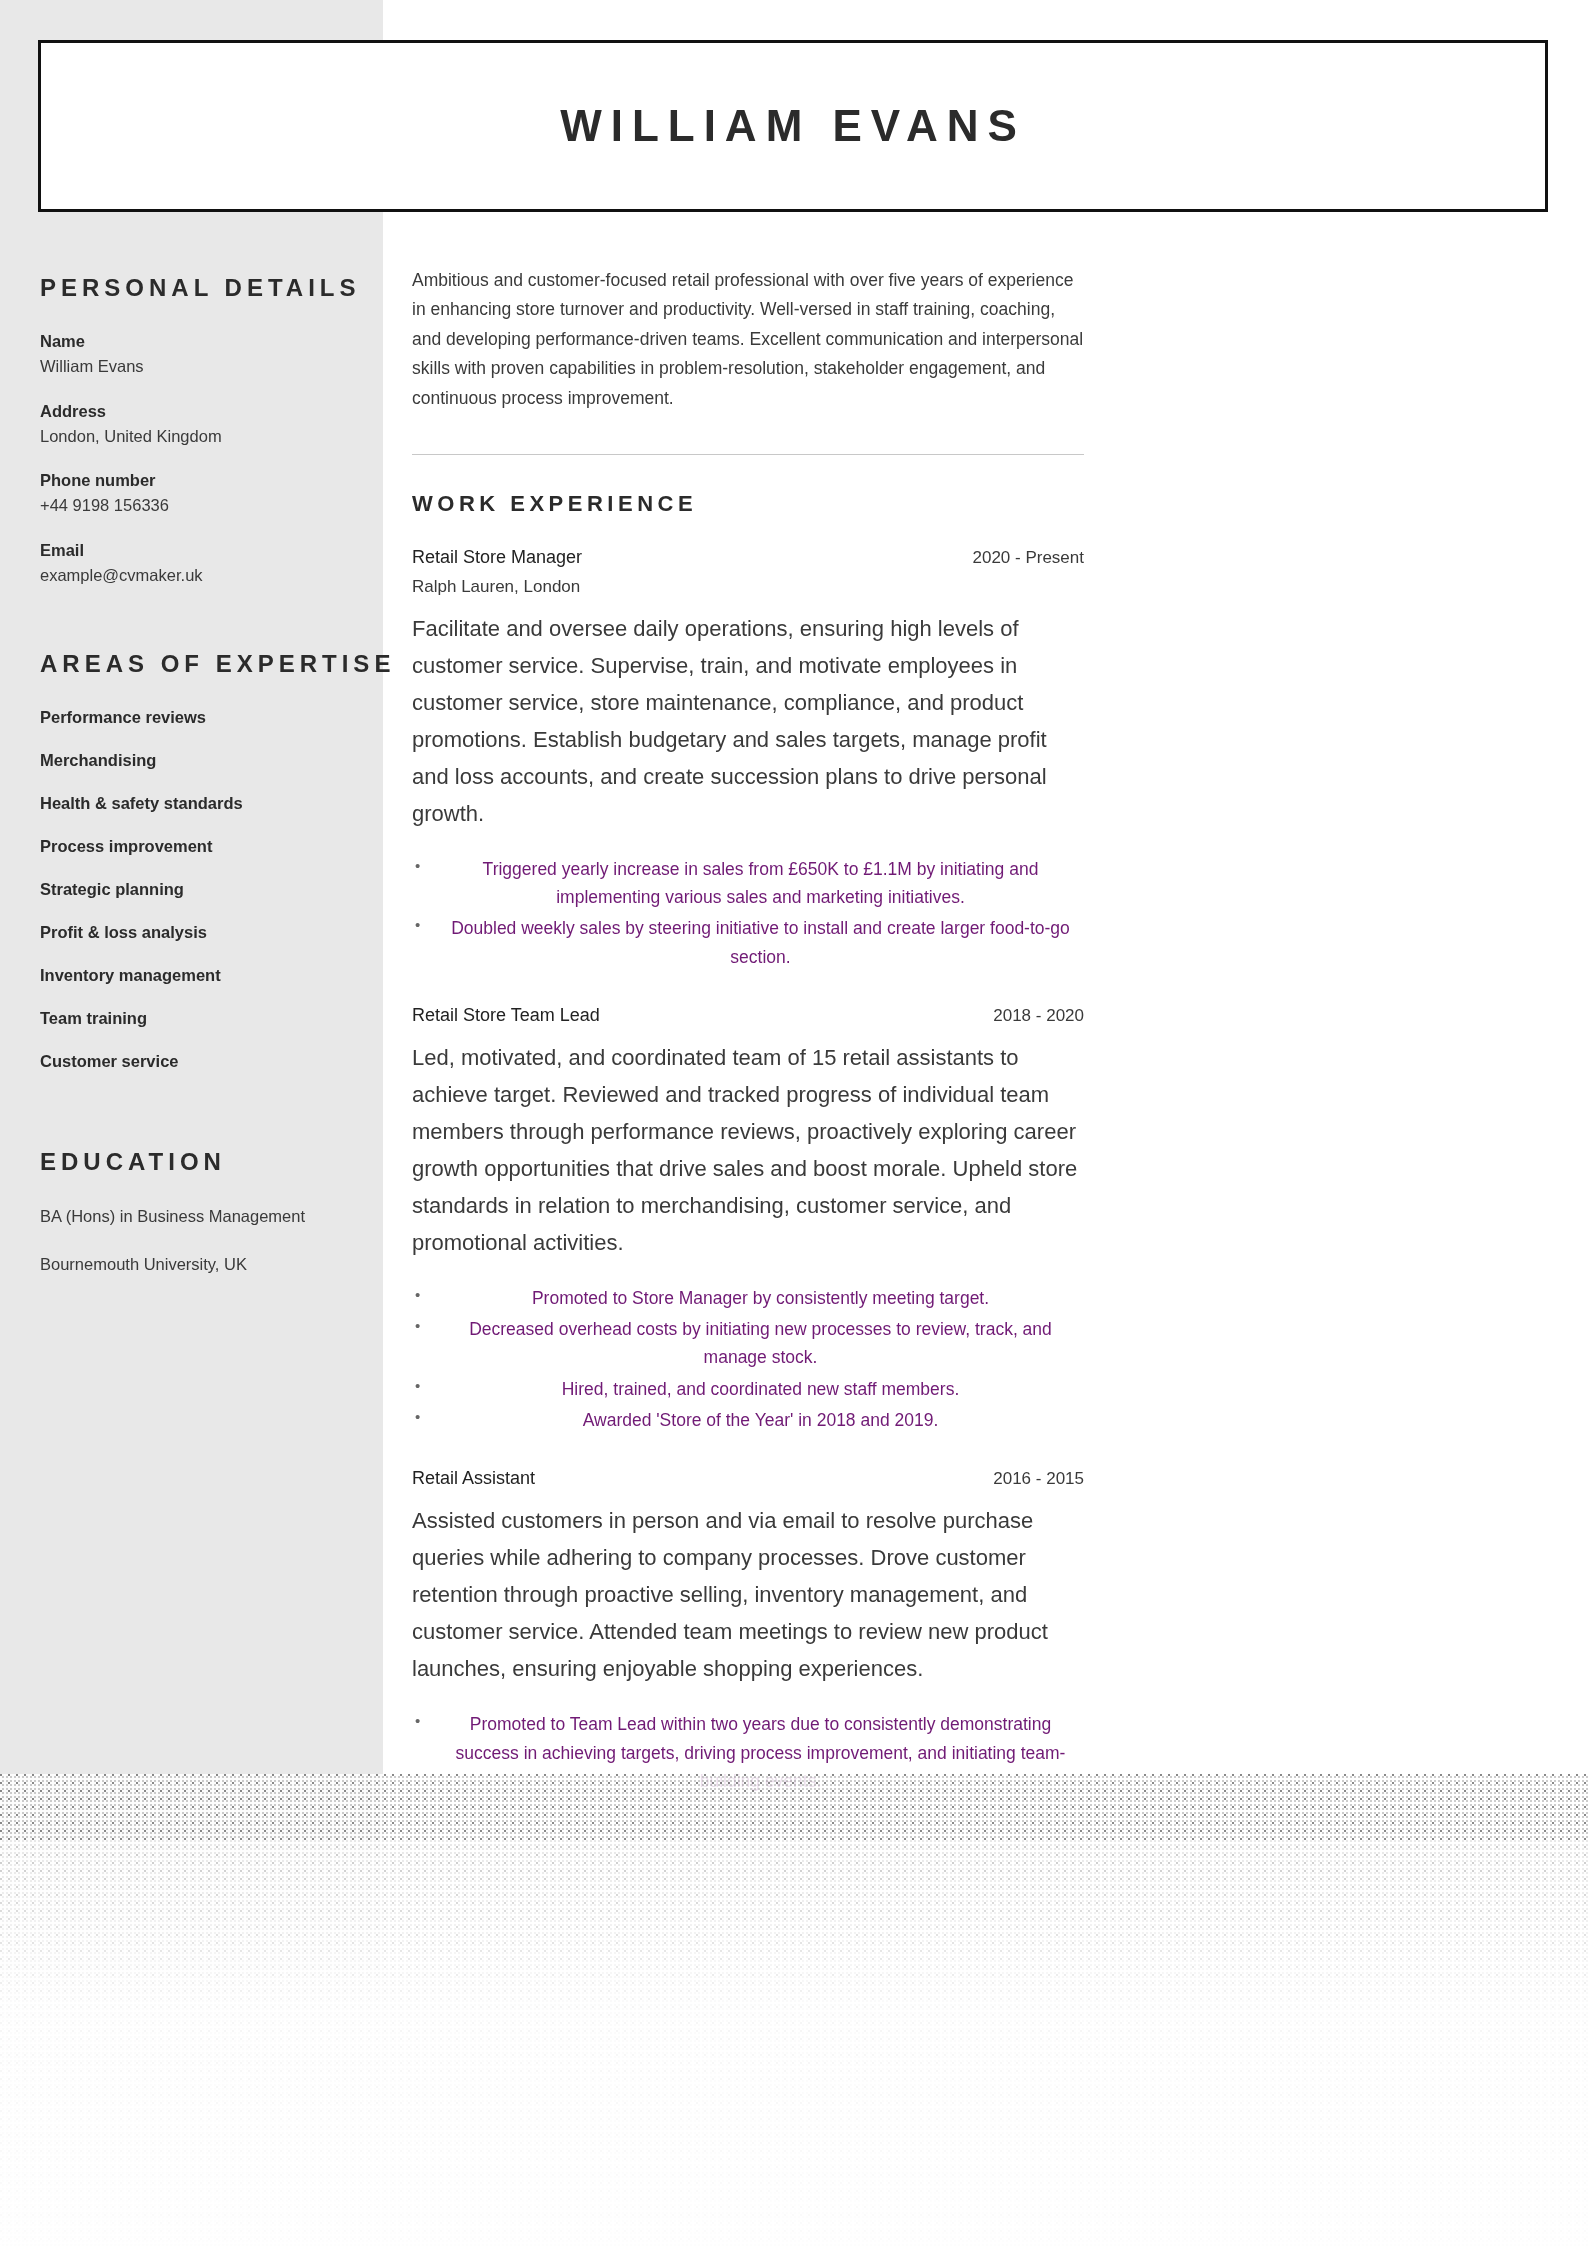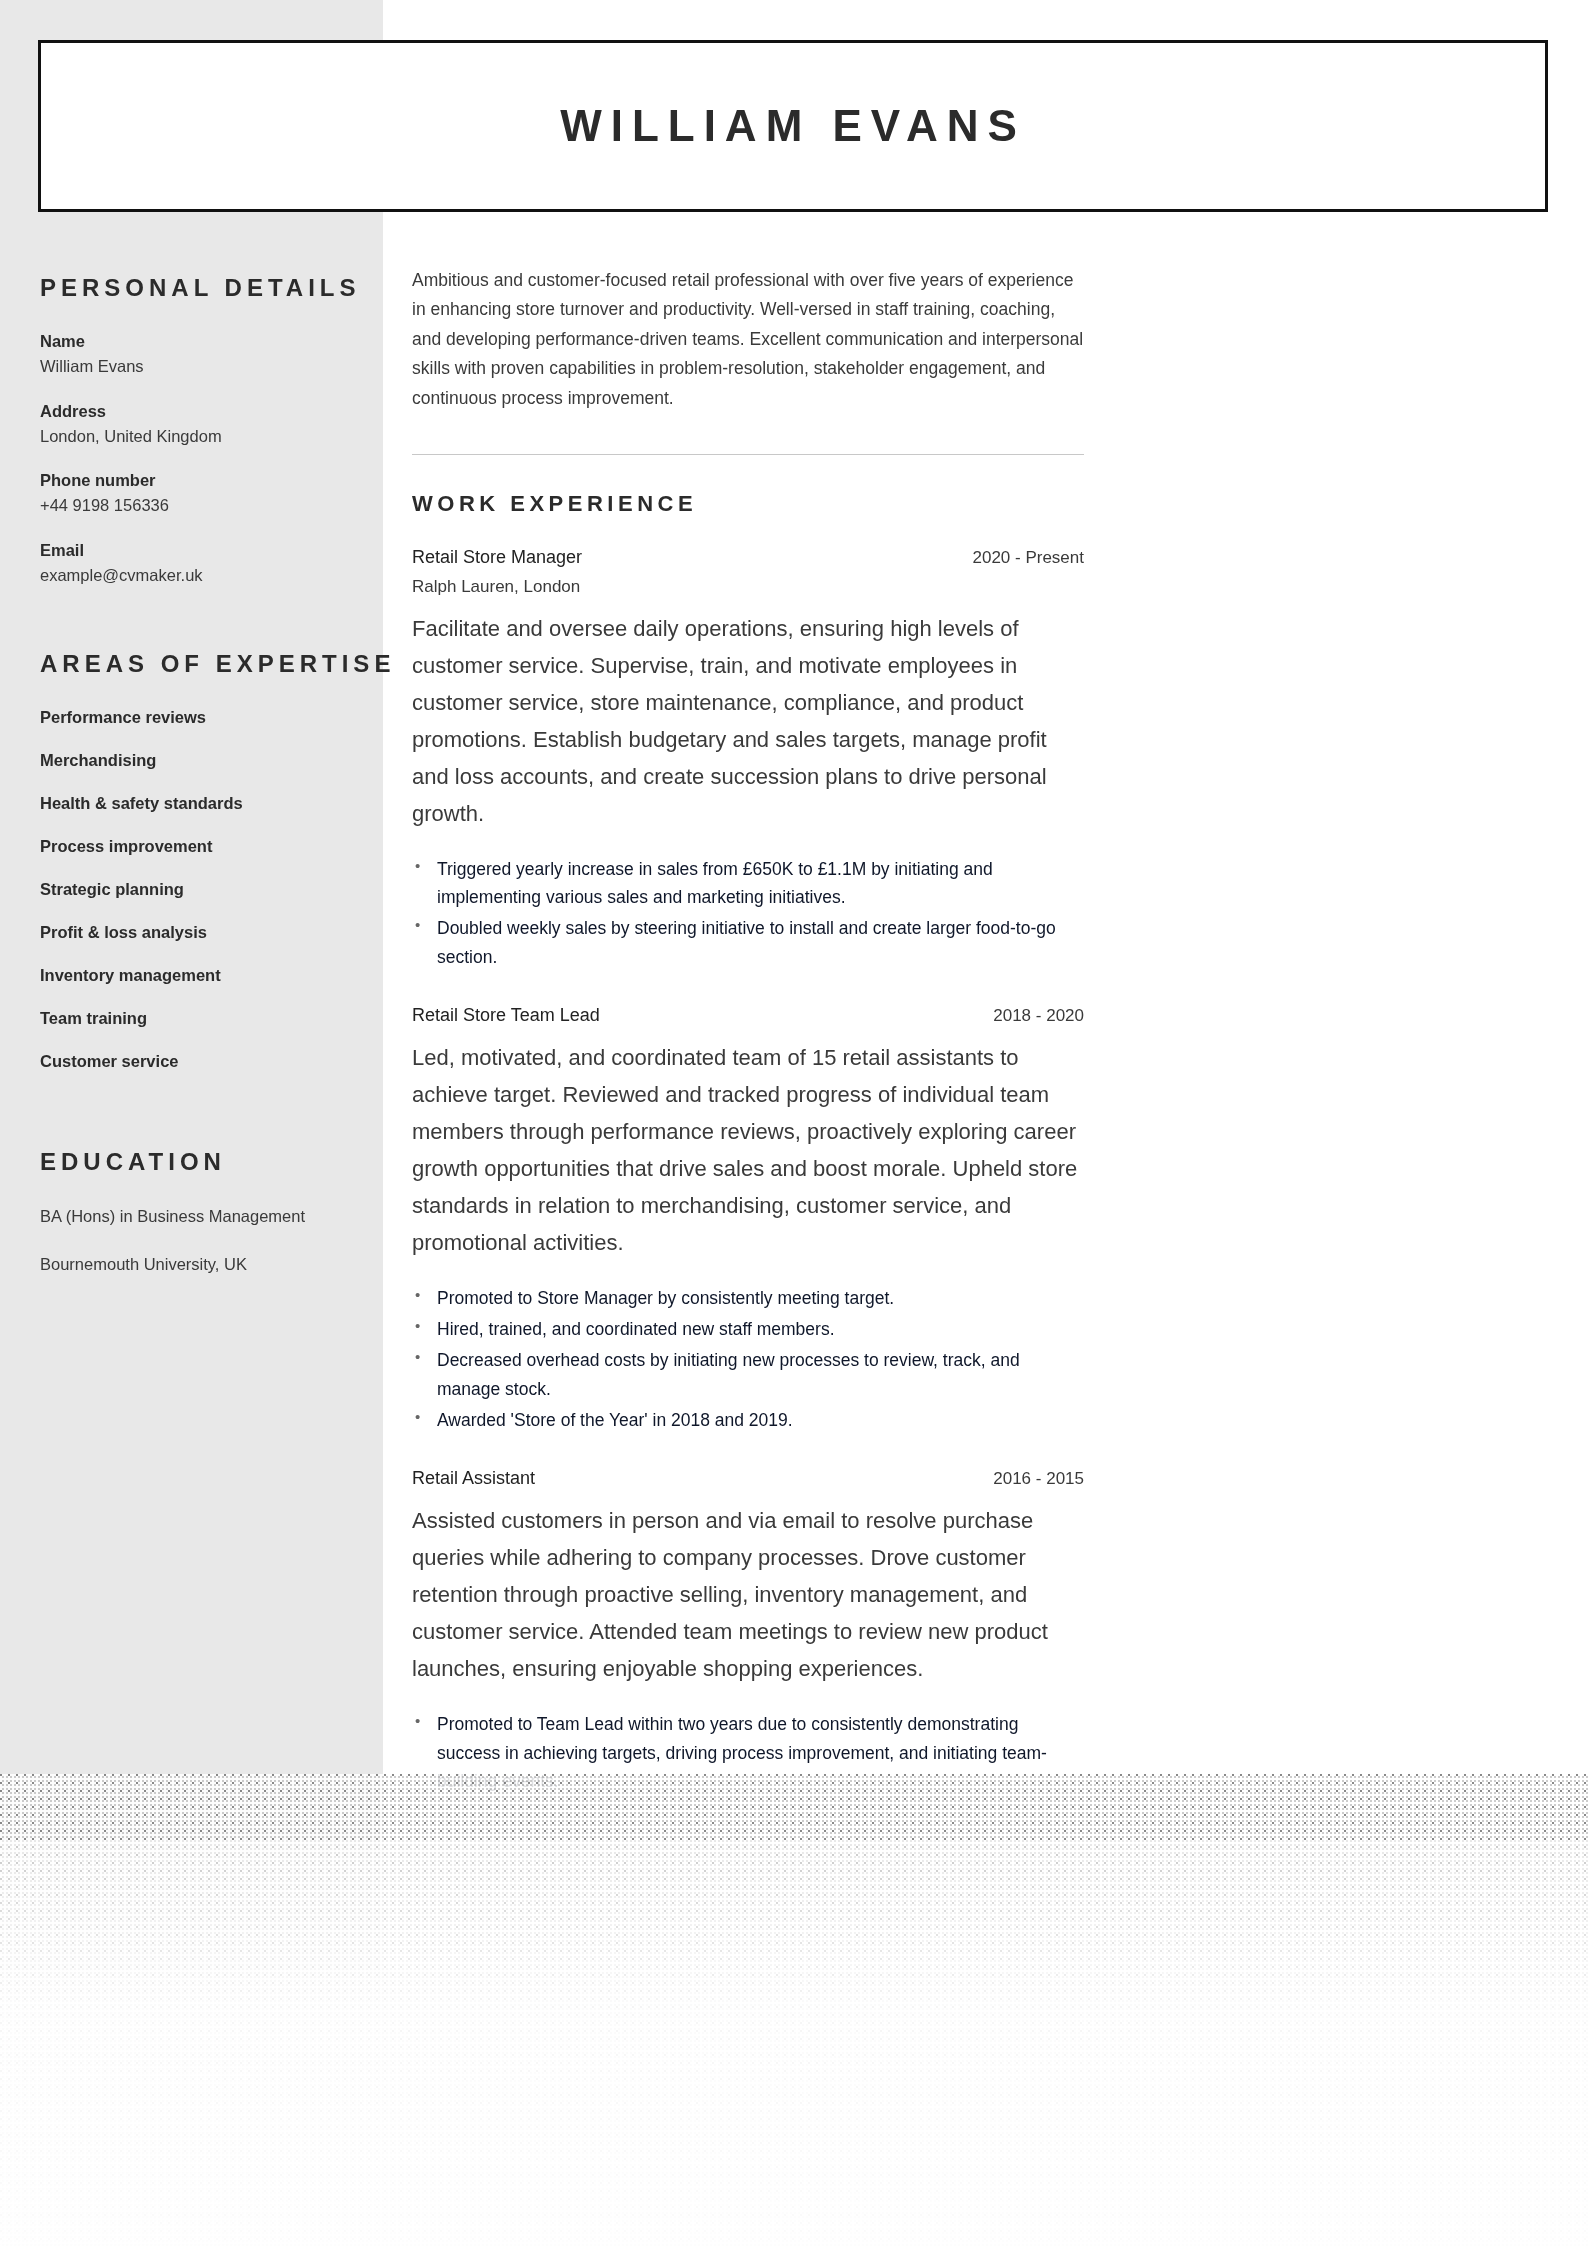--- a/index.html
+++ b/index.html
@@ -70,21 +70,21 @@
 
   .job { width:672px; }
   .job-row { display:flex; justify-content:space-between; align-items:baseline; }
   .job-title { font-size:18px; font-weight:400; color:#222222; }
   .job-dates { font-size:17px; font-weight:400; color:#3a3a3a; white-space:nowrap; }
   .job-company { font-size:17px; font-weight:400; color:#3a3a3a; margin-top:9px; }
   .job-desc { font-size:22px; line-height:1.68; color:#3a3a3a; margin-top:14px; }
   ul.job-bullets { list-style:none; margin-top:22px; }
   ul.job-bullets li {
     position:relative; padding-left:25px;
-    font-size:17.5px; line-height:1.62; color:#0f172a; margin-bottom:3px;
+    font-size:17.5px; line-height:1.62; color:#701a75; margin-bottom:3px;text-align:center;
   }
   ul.job-bullets li::before {
     content:"•"; position:absolute; left:3px; top:-1px; font-size:15px; color:#666;
   }
   .job-block { margin-bottom:34px; }
 
   
   .fade-overlay {
     position:absolute; left:0; top:1774px; width:1588px; height:472px;
     background-image:
@@ -179,22 +179,22 @@
     </div>
 
     <div class="job job-block">
       <div class="job-row">
         <div class="job-title">Retail Store Team Lead</div>
         <div class="job-dates">2018 - 2020</div>
       </div>
       <div class="job-desc">Led, motivated, and coordinated team of 15 retail assistants to achieve target. Reviewed and tracked progress of individual team members through performance reviews, proactively exploring career growth opportunities that drive sales and boost morale. Upheld store standards in relation to merchandising, customer service, and promotional activities.</div>
       <ul class="job-bullets">
         <li>Promoted to Store Manager by consistently meeting target.</li>
+        <li>Decreased overhead costs by initiating new processes to review, track, and manage stock.</li>
         <li>Hired, trained, and coordinated new staff members.</li>
-        <li>Decreased overhead costs by initiating new processes to review, track, and manage stock.</li>
         <li>Awarded 'Store of the Year' in 2018 and 2019.</li>
       </ul>
     </div>
 
     <div class="job job-block">
       <div class="job-row">
         <div class="job-title">Retail Assistant</div>
         <div class="job-dates">2016 - 2015</div>
       </div>
       <div class="job-desc">Assisted customers in person and via email to resolve purchase queries while adhering to company processes. Drove customer retention through proactive selling, inventory management, and customer service. Attended team meetings to review new product launches, ensuring enjoyable shopping experiences.</div>

